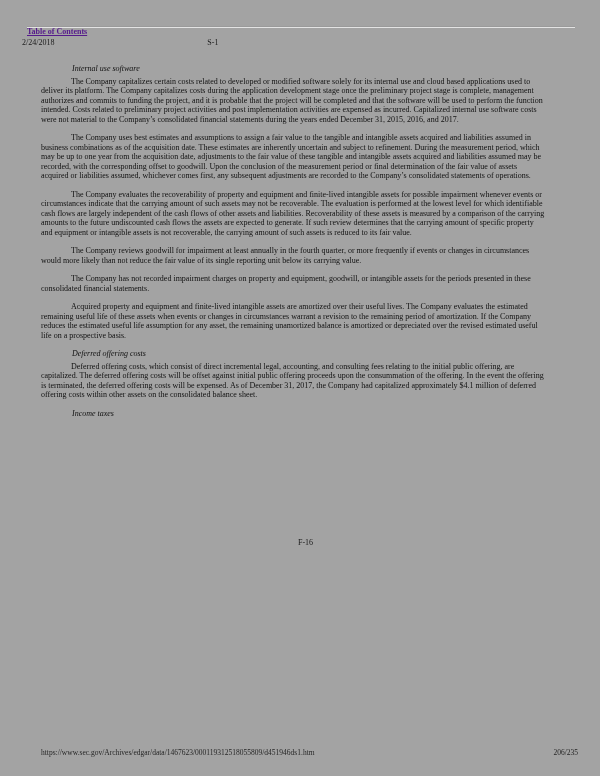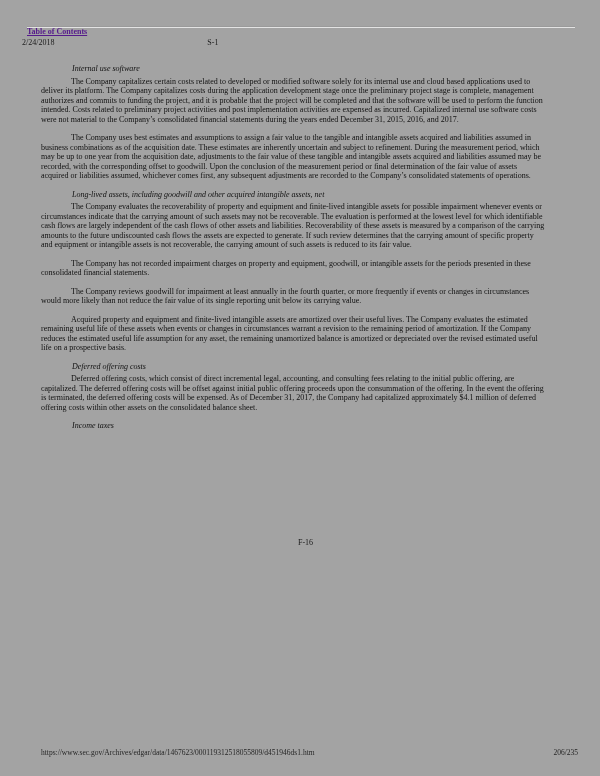--- a/index.html
+++ b/index.html
@@ -81,24 +81,23 @@
     <section class="doc-section">
       <h3 class="sec-heading">Internal use software</h3>
       <p class="para">The Company capitalizes certain costs related to developed or modified software solely for its internal use and cloud based applications used to deliver its platform. The Company capitalizes costs during the application development stage once the preliminary project stage is complete, management authorizes and commits to funding the project, and it is probable that the project will be completed and that the software will be used to perform the function intended. Costs related to preliminary project activities and post implementation activities are expensed as incurred. Capitalized internal use software costs were not material to the Company’s consolidated financial statements during the years ended December 31, 2015, 2016, and 2017.</p>
     </section>
 
     <section class="doc-section">
       <p class="para">The Company uses best estimates and assumptions to assign a fair value to the tangible and intangible assets acquired and liabilities assumed in business combinations as of the acquisition date. These estimates are inherently uncertain and subject to refinement. During the measurement period, which may be up to one year from the acquisition date, adjustments to the fair value of these tangible and intangible assets acquired and liabilities assumed may be recorded, with the corresponding offset to goodwill. Upon the conclusion of the measurement period or final determination of the fair value of assets acquired or liabilities assumed, whichever comes first, any subsequent adjustments are recorded to the Company’s consolidated statements of operations.</p>
     </section>
 
     <section class="doc-section">
-      <h3 class="sec-heading">Long-lived assets, including goodwill and other acquired intangible assets, net</h3>
       <p class="para">The Company evaluates the recoverability of property and equipment and finite-lived intangible assets for possible impairment whenever events or circumstances indicate that the carrying amount of such assets may not be recoverable. The evaluation is performed at the lowest level for which identifiable cash flows are largely independent of the cash flows of other assets and liabilities. Recoverability of these assets is measured by a comparison of the carrying amounts to the future undiscounted cash flows the assets are expected to generate. If such review determines that the carrying amount of specific property and equipment or intangible assets is not recoverable, the carrying amount of such assets is reduced to its fair value.</p>
+      <p class="para">The Company reviews goodwill for impairment at least annually in the fourth quarter, or more frequently if events or changes in circumstances would more likely than not reduce the fair value of its single reporting unit below its carrying value.</p>
       <p class="para">The Company has not recorded impairment charges on property and equipment, goodwill, or intangible assets for the periods presented in these consolidated financial statements.</p>
-      <p class="para">The Company reviews goodwill for impairment at least annually in the fourth quarter, or more frequently if events or changes in circumstances would more likely than not reduce the fair value of its single reporting unit below its carrying value.</p>
       <p class="para">Acquired property and equipment and finite-lived intangible assets are amortized over their useful lives. The Company evaluates the estimated remaining useful life of these assets when events or changes in circumstances warrant a revision to the remaining period of amortization. If the Company reduces the estimated useful life assumption for any asset, the remaining unamortized balance is amortized or depreciated over the revised estimated useful life on a prospective basis.</p>
     </section>
 
     <section class="doc-section">
       <h3 class="sec-heading">Deferred offering costs</h3>
       <p class="para">Deferred offering costs, which consist of direct incremental legal, accounting, and consulting fees relating to the initial public offering, are capitalized. The deferred offering costs will be offset against initial public offering proceeds upon the consummation of the offering. In the event the offering is terminated, the deferred offering costs will be expensed. As of December 31, 2017, the Company had capitalized approximately $4.1 million of deferred offering costs within other assets on the consolidated balance sheet.</p>
     </section>
 
     <section class="doc-section">
       <h3 class="sec-heading">Income taxes</h3>

